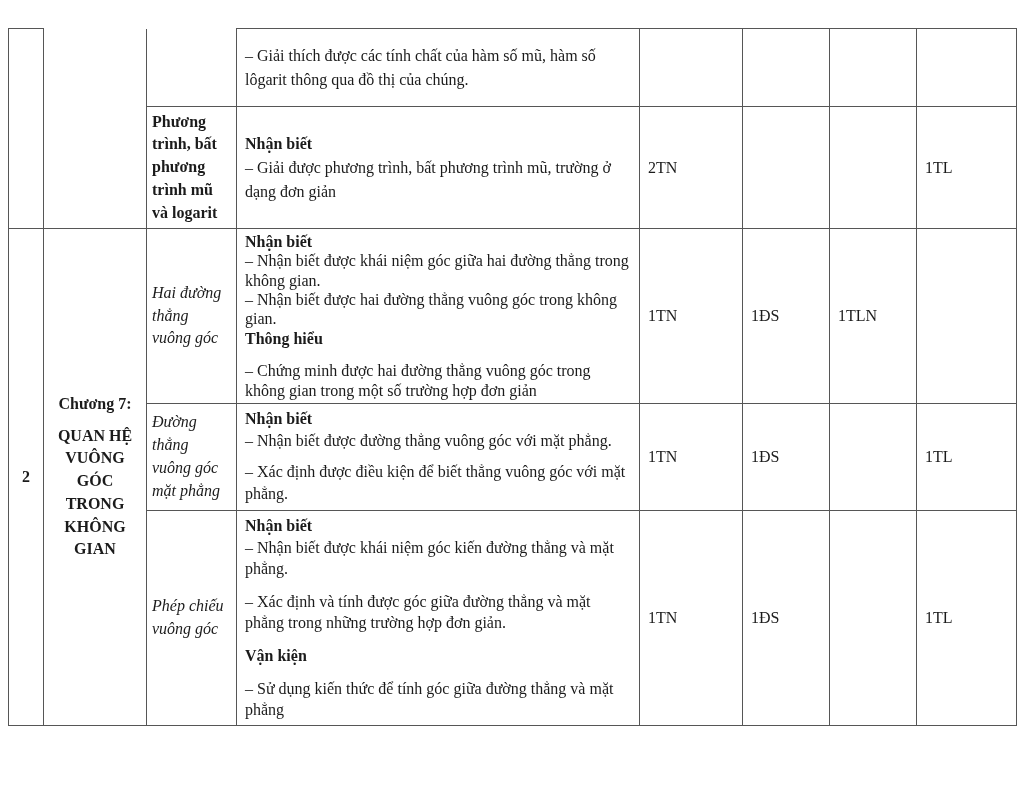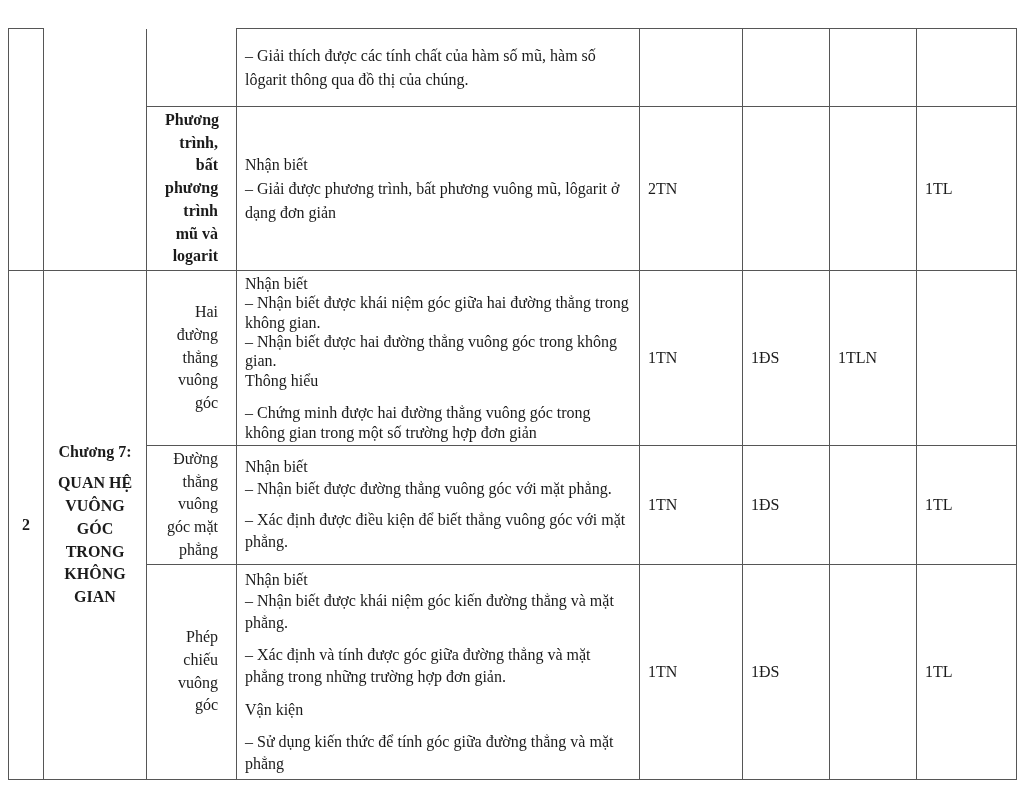--- a/index.html
+++ b/index.html
@@ -51,34 +51,34 @@
   .c-chap {
     text-align: center;
     font-weight: bold;
     line-height: 1.42;
     padding: 16px 6px;
   }
   .c-chap .chap-label { margin: 0 0 9px 0; }
   .c-chap .chap-title { margin: 0; }
 
   .c-topic {
-    text-align: right;
-    padding: 2px 18px;
+    text-align: left;
+    padding: 2px 5px;
     line-height: 1.42;
   }
   .topic-bold  { font-weight: bold; }
-  .topic-italic { }
+  .topic-italic { font-style: italic; }
 
   .c-desc { padding: 3px 8px; }
   .c-desc p { margin: 0; }
   .lh15  { line-height: 1.5;  }
   .lh12  { line-height: 1.21; }
   .lh14  { line-height: 1.4;  }
   .lh135 { line-height: 1.35; }
-  .lvl { font-weight: normal; }
+  .lvl { font-weight: bold; }
   .gap-sm { margin-top: 8px  !important; }
   .gap-md { margin-top: 11px !important; }
   .gap-lg { margin-top: 13px !important; }
 
   .c-num { text-align: left; }
 </style>
 </head>
 <body>
 
 <div class="sheet">
@@ -105,21 +105,21 @@
       <td class="c-num"></td>
       <td class="c-num"></td>
       <td class="c-num"></td>
       <td class="c-num"></td>
     </tr>
 
     <tr class="r2">
       <td class="c-topic topic-bold">Phương trình, bất phương trình mũ và logarit</td>
       <td class="c-desc lh15">
         <p class="lvl">Nhận biết</p>
-        <p>– Giải được phương trình, bất phương vuông mũ, lôgarit ở dạng đơn giản</p>
+        <p>– Giải được phương trình, bất phương trình mũ, trường ở dạng đơn giản</p>
       </td>
       <td class="c-num">2TN</td>
       <td class="c-num"></td>
       <td class="c-num"></td>
       <td class="c-num">1TL</td>
     </tr>
 
     <tr class="r3">
       <td class="c-idx" rowspan="3">2</td>
       <td class="c-chap" rowspan="3">

